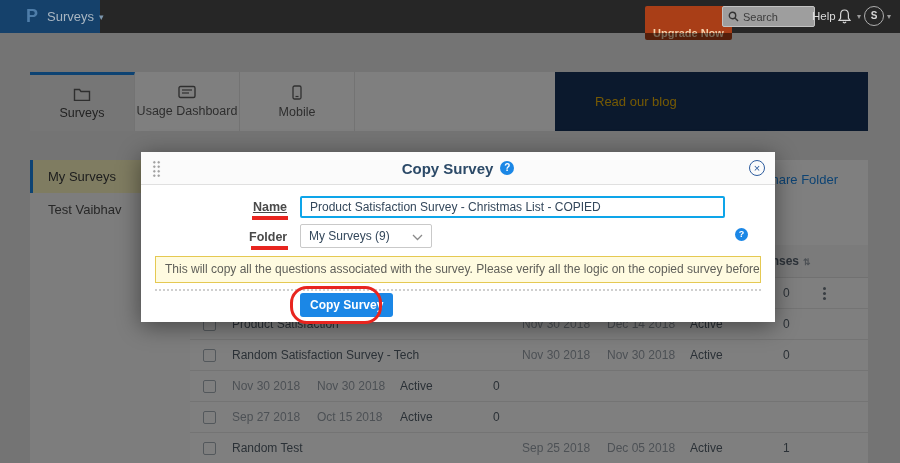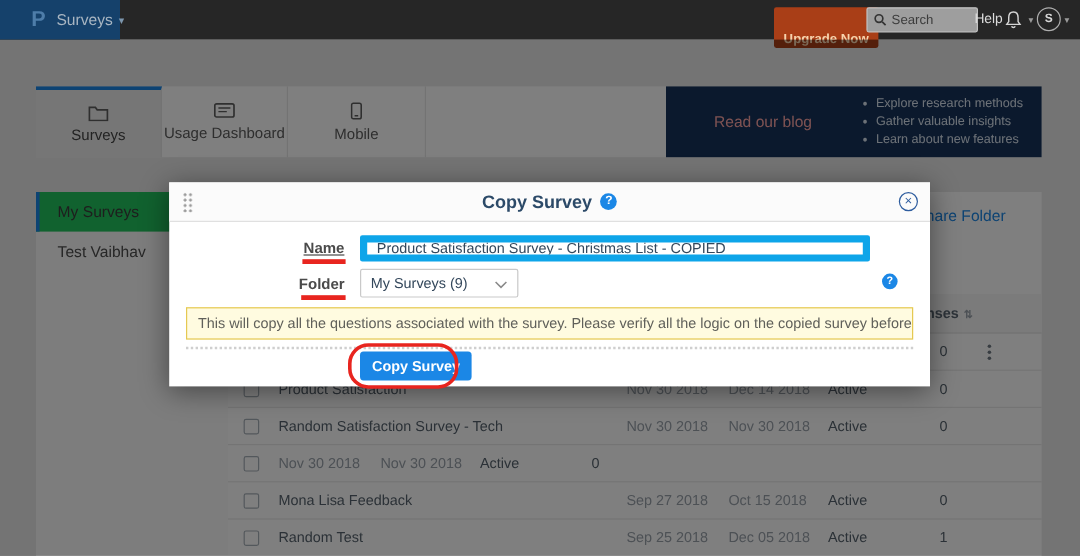--- a/index.html
+++ b/index.html
@@ -26,29 +26,29 @@
   
   .tabstrip { position:absolute; left:30px; top:72px; width:838px; height:59px; background:#ffffff; z-index:1; }
   .tab { position:absolute; top:0; height:59px; display:flex; flex-direction:column; align-items:center; justify-content:center; gap:5px; border-right:1px solid #e6e6e6; cursor:pointer; }
   .tab-label { font-size:12.5px; color:#5c5c5c; }
   .tab.active { background:#ededed; border-top:3px solid #1b87e6; }
   .tab.active .tab-label { color:#454545; }
   .tab1 { left:0; width:105px; }
   .tab2 { left:105px; width:105px; }
   .tab3 { left:210px; width:115px; }
   .banner { position:absolute; left:525px; top:0; width:313px; height:59px; background:#16325a; display:flex; align-items:center; }
-  .banner-title { margin-left:40px; font-size:13px; color:#fca5a5; }
+  .banner-title { margin-left:40px; font-size:13px; color:#eab308; }
   .banner-list { margin-left:42px; }
   .banner-item { font-size:10.5px; color:#d9e3ef; line-height:15px; display:flex; align-items:center; }
   .banner-bullet { font-size:7px; margin-right:7px; color:#d9e3ef; }
 
   
   .sidebar { position:absolute; left:30px; top:160px; width:160px; height:303px; background:#fbfbfb; z-index:1; }
   .side-item { height:33px; line-height:33px; padding-left:18px; font-size:13px; color:#4e4e4e; cursor:pointer; }
-  .side-item.active { background:#22c55e; border-left:3px solid #1b87e6; padding-left:15px; color:#3c3c3c; }
+  .side-item.active { background:#fef9c3; border-left:3px solid #1b87e6; padding-left:15px; color:#3c3c3c; }
 
   
   .main-card { position:absolute; left:190px; top:160px; width:678px; height:303px; background:#ffffff; z-index:1; }
   .share-folder { position:absolute; right:30px; top:12px; font-size:13px; color:#1b87e6; cursor:pointer; }
   .thead { position:absolute; left:0; top:85px; width:678px; height:33px; background:#f6f6f6; border-bottom:1px solid #e3e3e3; }
   .resp-header { position:absolute; left:545px; top:0; height:33px; line-height:33px; font-size:12px; font-weight:bold; color:#5a6673; }
   .sort-icon { font-size:9px; color:#9aa2ab; margin-left:4px; }
   .tbody { position:absolute; left:0; top:118px; width:678px; }
   .trow { height:31px; border-bottom:1px solid #e8e8e8; display:flex; align-items:center; padding-left:13px; font-size:12px; }
   .checkbox { width:13px; height:13px; border:1.5px solid #a7b0b8; border-radius:2px; background:#fff; margin-right:16px; flex:none; cursor:pointer; }
@@ -65,21 +65,21 @@
   
   .modal { position:absolute; left:141px; top:152px; width:634px; height:170px; background:#ffffff; z-index:30; box-shadow:0 4px 22px rgba(0,0,0,0.45); }
   .modal-header { position:relative; height:33px; background:#fbfbfb; border-bottom:1px solid #e0e0e0; display:flex; align-items:center; justify-content:center; }
   .drag-handle { position:absolute; left:11px; top:8px; width:9px; height:17px; background-image:radial-gradient(circle, #9b9b9b 1.1px, transparent 1.3px); background-size:4.5px 4.5px; cursor:move; }
   .modal-title { font-size:15px; font-weight:bold; color:#2c4a68; }
   .help-badge { display:inline-block; width:14px; height:14px; background:#1b87e6; border-radius:50%; color:#fff; font-size:10px; font-weight:bold; text-align:center; line-height:14px; margin-left:7px; vertical-align:1px; cursor:pointer; }
   .modal-close { position:absolute; right:10px; top:8px; width:16px; height:16px; border:1px solid #2d5c9e; border-radius:50%; color:#2d5c9e; font-size:11px; line-height:14px; text-align:center; cursor:pointer; }
   .fld-label { position:absolute; width:38px; text-align:right; font-size:12.5px; font-weight:bold; color:#4a4a4a; }
   .lbl-name { left:108px; top:48px;text-decoration:underline; }
   .lbl-folder { left:108px; top:78px; }
-  .name-input { position:absolute; left:159px; top:44px; width:425px; height:22px; border:6px solid #0ea5e9; border-radius:2px; font-family:inherit; font-size:12px; color:#33475b; padding:0 8px; outline:none; }
+  .name-input { position:absolute; left:159px; top:44px; width:425px; height:22px; border:2px solid #0ea5e9; border-radius:2px; font-family:inherit; font-size:12px; color:#33475b; padding:0 8px; outline:none; }
   .folder-select { position:absolute; left:159px; top:72px; width:132px; height:24px; border:1px solid #c9c9c9; border-radius:2px; font-size:12px; color:#33475b; line-height:22px; padding-left:8px; cursor:pointer; }
   .folder-select svg { position:absolute; right:8px; top:9px; }
   .help-badge-sm { position:absolute; left:594px; top:76px; width:13px; height:13px; background:#1b87e6; border-radius:50%; color:#fff; font-size:9px; font-weight:bold; text-align:center; line-height:13px; margin:0; cursor:pointer; }
   .warning { position:absolute; left:14px; top:104px; width:606px; height:27px; background:#fffbe0; border:1px solid #e5c952; font-size:12px; color:#60605a; line-height:25px; padding-left:9px; white-space:nowrap; overflow:hidden; }
   .dotted-sep { position:absolute; left:14px; top:137px; width:606px; border-top:2px dotted #cfcfcf; }
   .copy-btn { position:absolute; left:159px; top:141px; height:24px; padding:0 10px; background:#1b87e6; border:none; border-radius:3px; color:#fff; font-size:12px; font-weight:bold; font-family:inherit; cursor:pointer; }
   
   .anno-bar { position:absolute; height:4px; background:#e8251f; }
   .anno-name { left:111px; top:64px; width:36px; }
   .anno-folder { left:110px; top:94px; width:37px; }
@@ -133,34 +133,20 @@
     </div>
     <div class="tab tab3">
       <svg width="10" height="15" viewBox="0 0 10 15">
           <rect x="1" y="1" width="8" height="13" rx="1.5" fill="none" stroke="#5f5f5f" stroke-width="1.3"></rect>
           <line x1="3.5" y1="11.5" x2="6.5" y2="11.5" stroke="#5f5f5f" stroke-width="1.2"></line>
         </svg>
       <span class="tab-label">Mobile</span>
     </div>
     <div class="banner">
       <span class="banner-title">Read our blog</span>
-      <div class="banner-list">
-        <div class="banner-item">
-            <span class="banner-bullet">●</span>
-            <span>Explore research methods</span>
-          </div>
-        <div class="banner-item">
-            <span class="banner-bullet">●</span>
-            <span>Gather valuable insights</span>
-          </div>
-        <div class="banner-item">
-            <span class="banner-bullet">●</span>
-            <span>Learn about new features</span>
-          </div>
-      </div>
     </div>
   </div>
 
   <nav class="sidebar">
     <div class="side-item active">My Surveys</div>
     <div class="side-item">Test Vaibhav</div>
   </nav>
 
   <section class="main-card">
     <span class="share-folder">Share Folder</span>
@@ -195,21 +181,20 @@
       </div>
       <div class="trow">
         <span class="checkbox"></span>
         <span class="c-date">Nov 30 2018</span>
         <span class="c-date2">Nov 30 2018</span>
         <span class="c-status">Active</span>
         <span class="c-resp">0</span>
       </div>
       <div class="trow">
         <span class="checkbox"></span>
-        <span class="c-name">Mona Lisa Feedback</span>
         <span class="c-date">Sep 27 2018</span>
         <span class="c-date2">Oct 15 2018</span>
         <span class="c-status">Active</span>
         <span class="c-resp">0</span>
       </div>
       <div class="trow">
         <span class="checkbox"></span>
         <span class="c-name">Random Test</span>
         <span class="c-date">Sep 25 2018</span>
         <span class="c-date2">Dec 05 2018</span>

